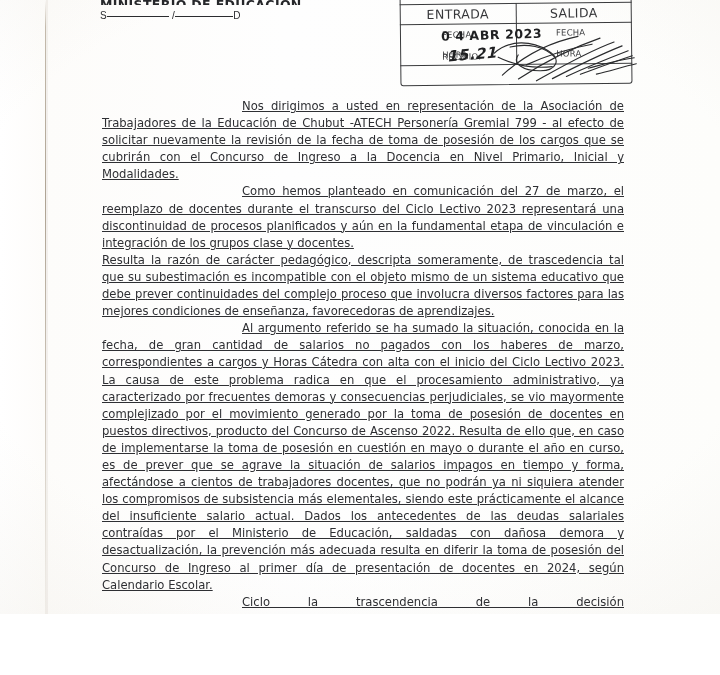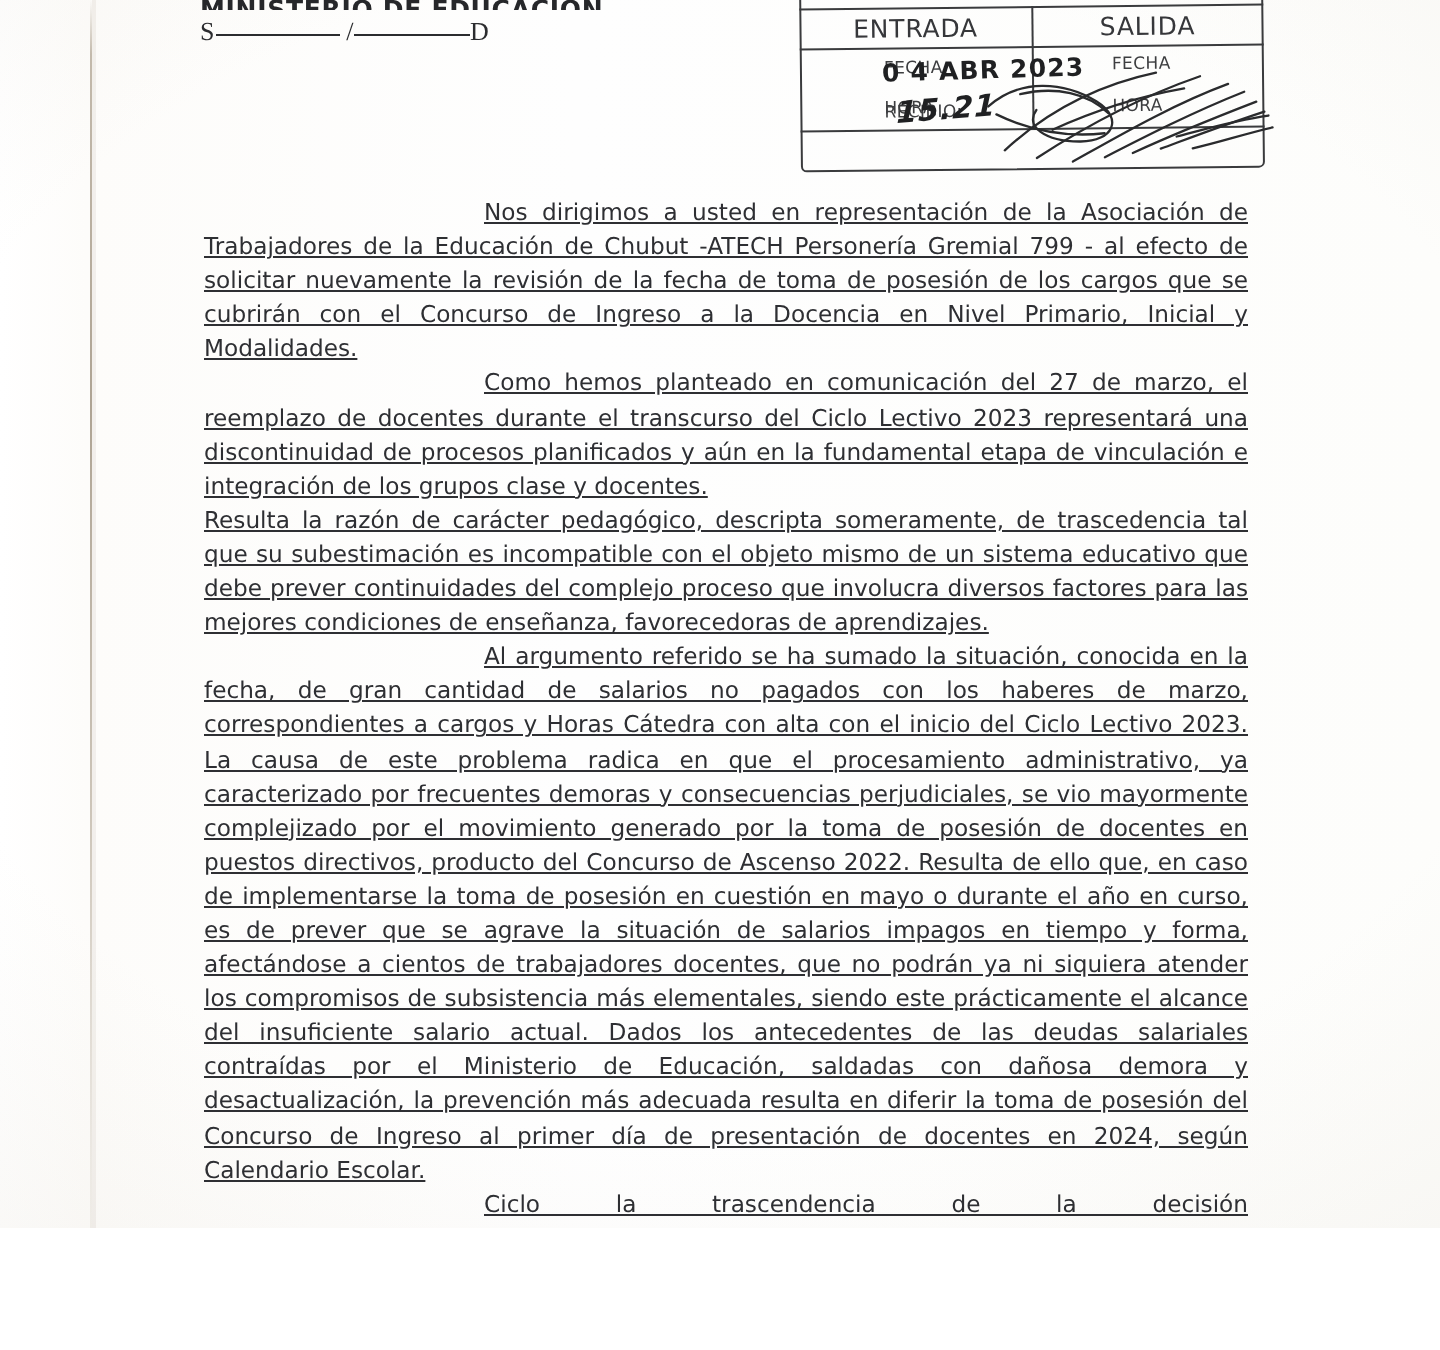--- a/index.html
+++ b/index.html
@@ -70,22 +70,22 @@
     line-height: 21px;
     white-space: nowrap;
   }
   .lh-line.clipped {
     
     height: 11px;
     overflow: hidden;
     line-height: 21px;
   }
   .lh-sd {
-    font-family: Liberation Serif, serif;
-    font-size: 13px;
+    font-family: Liberation Sans, sans-serif;
+    font-size: 10px;
     color: #2b2c2f;
     line-height: 22px;
     letter-spacing: 0.3px;
     white-space: nowrap;
   }
   .lh-sd .rule {
     display: inline-block;
     border-bottom: 1.6px solid #2b2c2f;
     vertical-align: 2px;
   }

